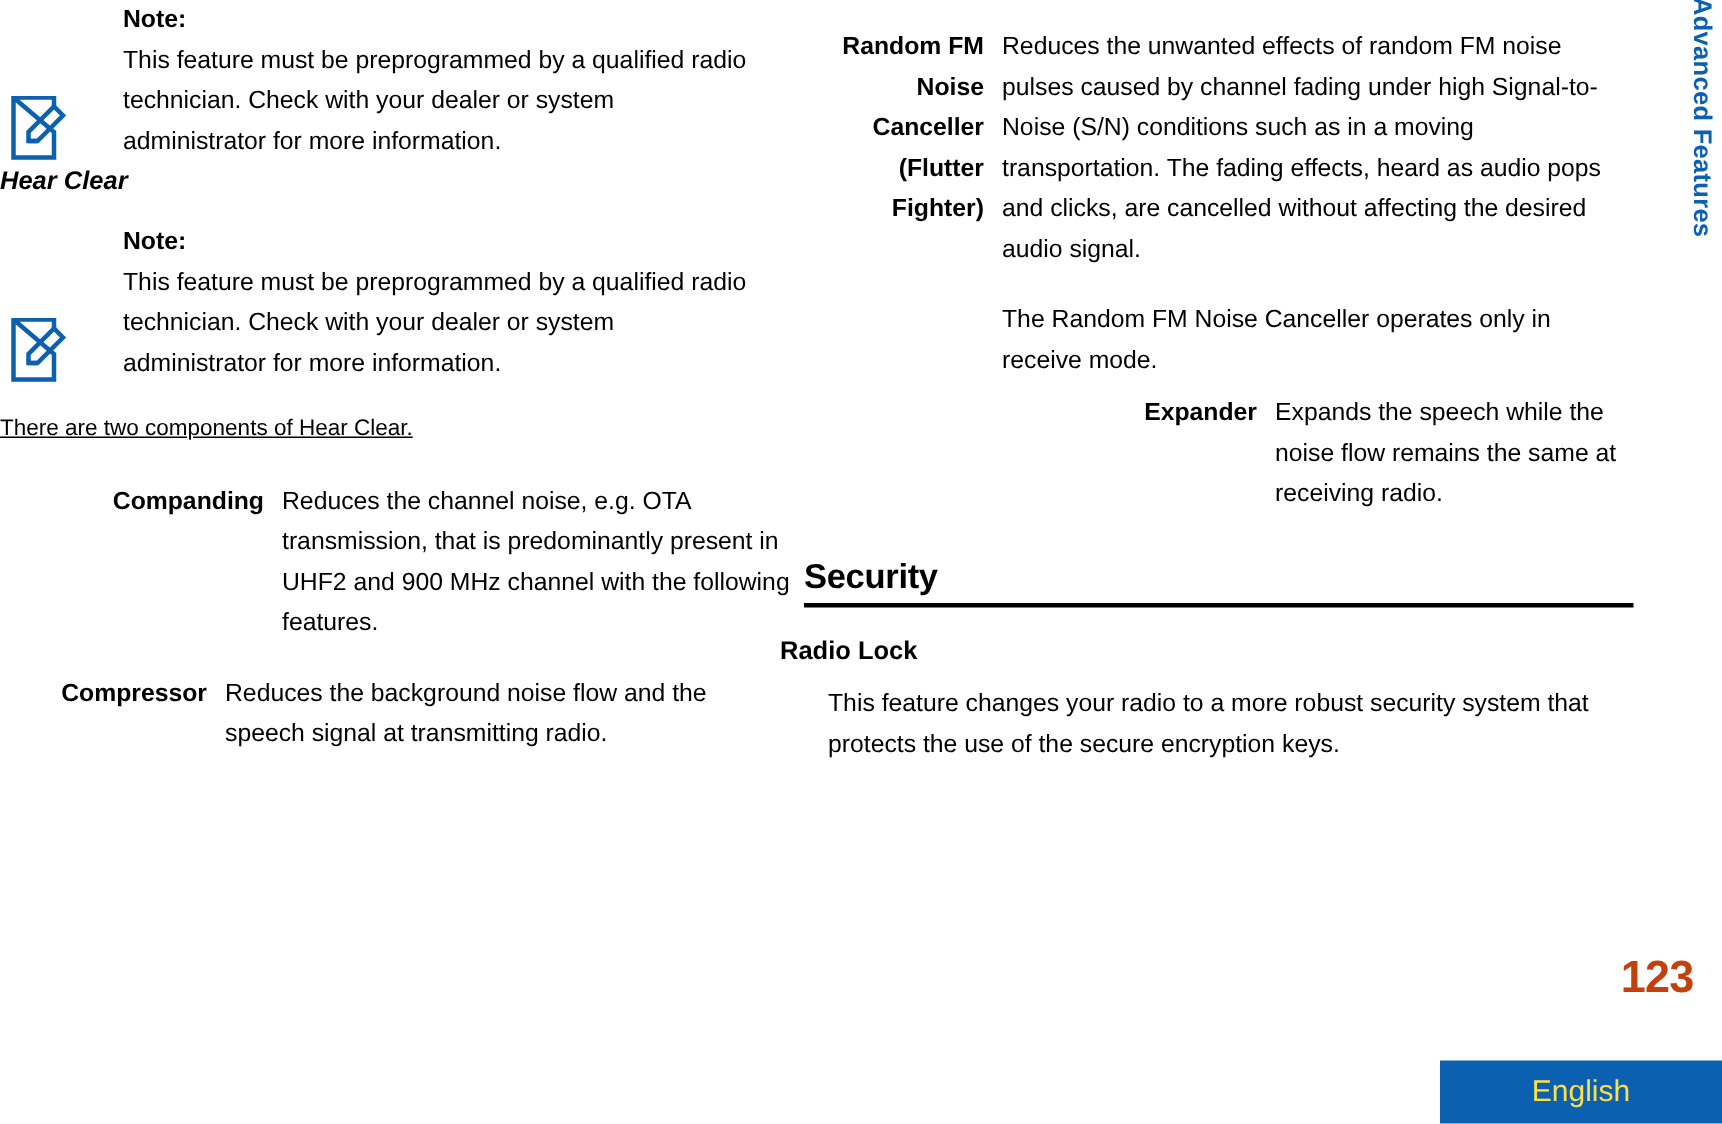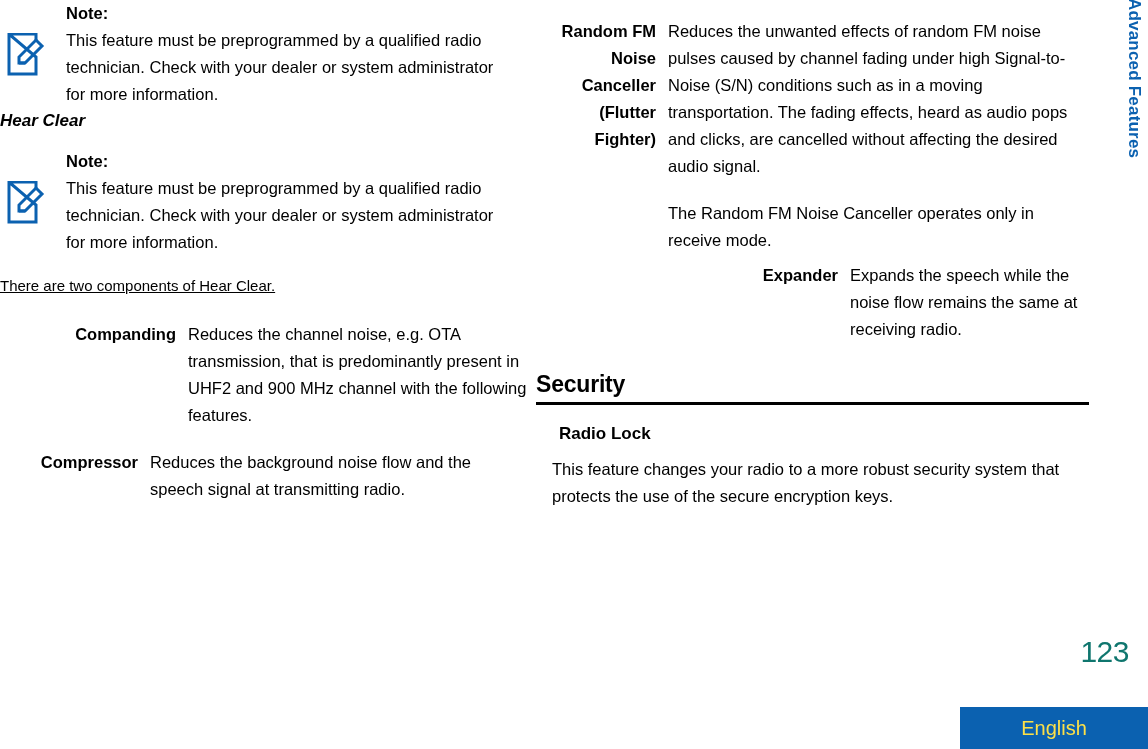--- a/index.html
+++ b/index.html
@@ -29,22 +29,22 @@
   .col-right {
     position: absolute;
     left: 520px;
     top: 0px;
     width: 560px;
   }
 
   
   .note {
     display: flex;
-    align-items: center;
-    gap: 0px;
+    align-items: flex-end;
+    gap: 16px;
   }
   .note-icon {
     flex: 0 0 66px;
     padding-top: 2px;
     display: flex;
     justify-content: flex-start;
     padding-left: 6px;
   }
   .note-body {
     flex: 1 1 auto;
@@ -142,22 +142,22 @@
     color: #0b61b0;
     letter-spacing: 0.2px;
   }
 
   
   .page-number {
     position: absolute;
     right: 19px;
     bottom: 80px;
     font-size: 30px;
-    font-weight: normal;
-    color: #0f766e;
+    font-weight: bold;
+    color: #c2410c;
     letter-spacing: -0.5px;
   }
   .lang-badge {
     position: absolute;
     right: 0px;
     bottom: 0px;
     width: 188px;
     height: 42px;
     background: #0b61b0;
     color: #fde047;
@@ -246,21 +246,21 @@
       <div class="def-row">
         <div class="def-term" style="width:330px;">Expander</div>
         <div class="def-desc">
           <p>Expands the speech while the noise flow remains the same at receiving radio.</p>
         </div>
       </div>
     </div>
 
     <h2 class="sec-heading" style="margin-top:26px; width:553px;">Security</h2>
 
-    <h3 class="sub-heading" style="margin-top:13px;margin-left:39px;">Radio Lock</h3>
+    <h3 class="sub-heading" style="margin-top:13px;">Radio Lock</h3>
 
     <p class="indent-text" style="margin-top:9px;">This feature changes your radio to a more robust security system that protects the use of the secure encryption keys.</p>
 
   </div>
 
   <div class="side-tab">
     <div class="side-tab-label">Advanced Features</div>
   </div>
 
   <div class="page-number">123</div>

